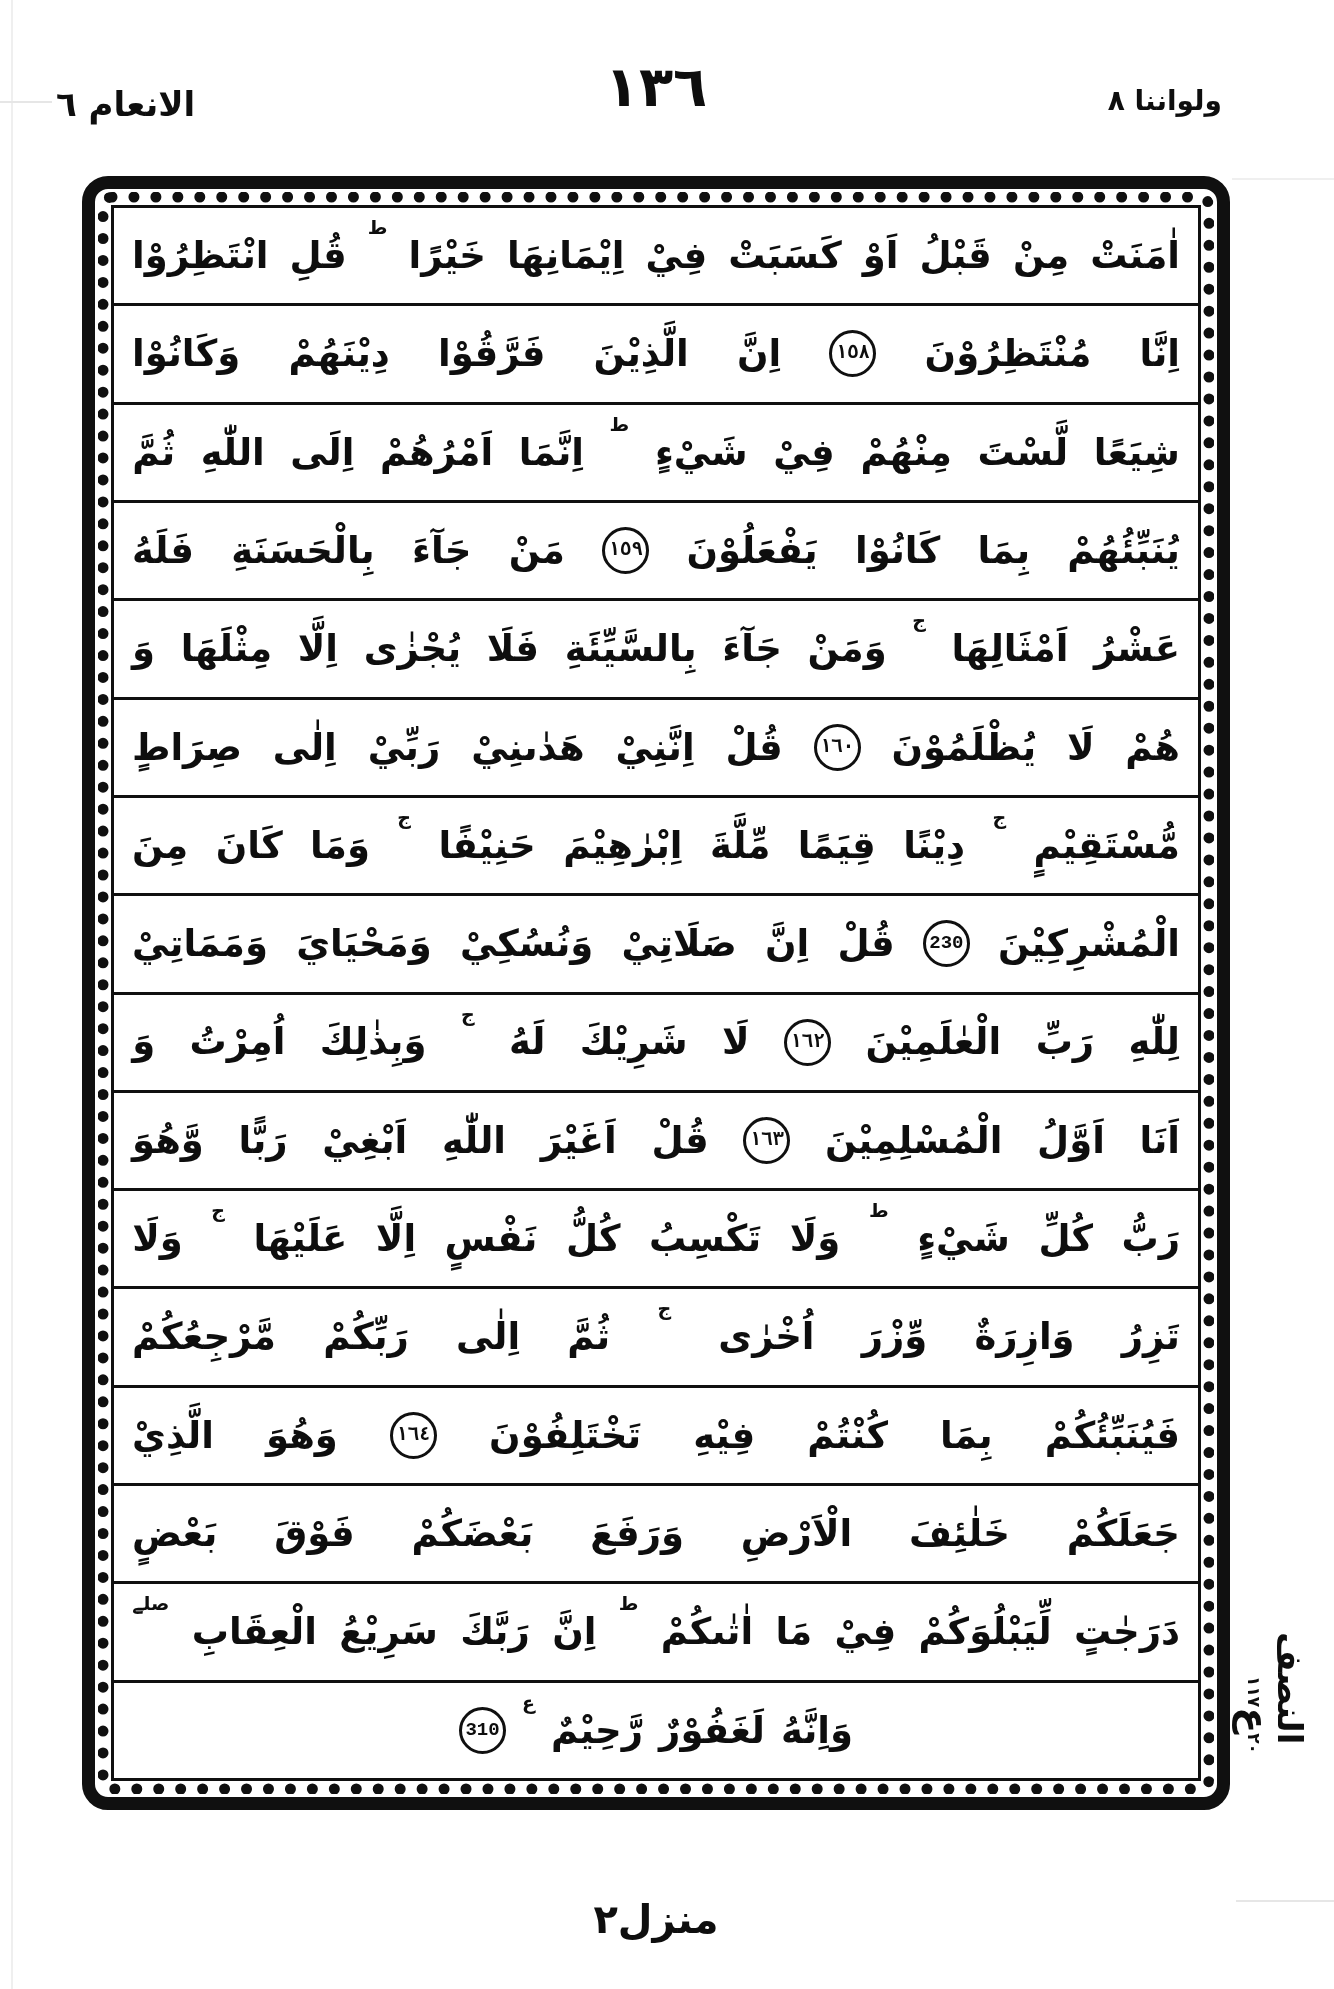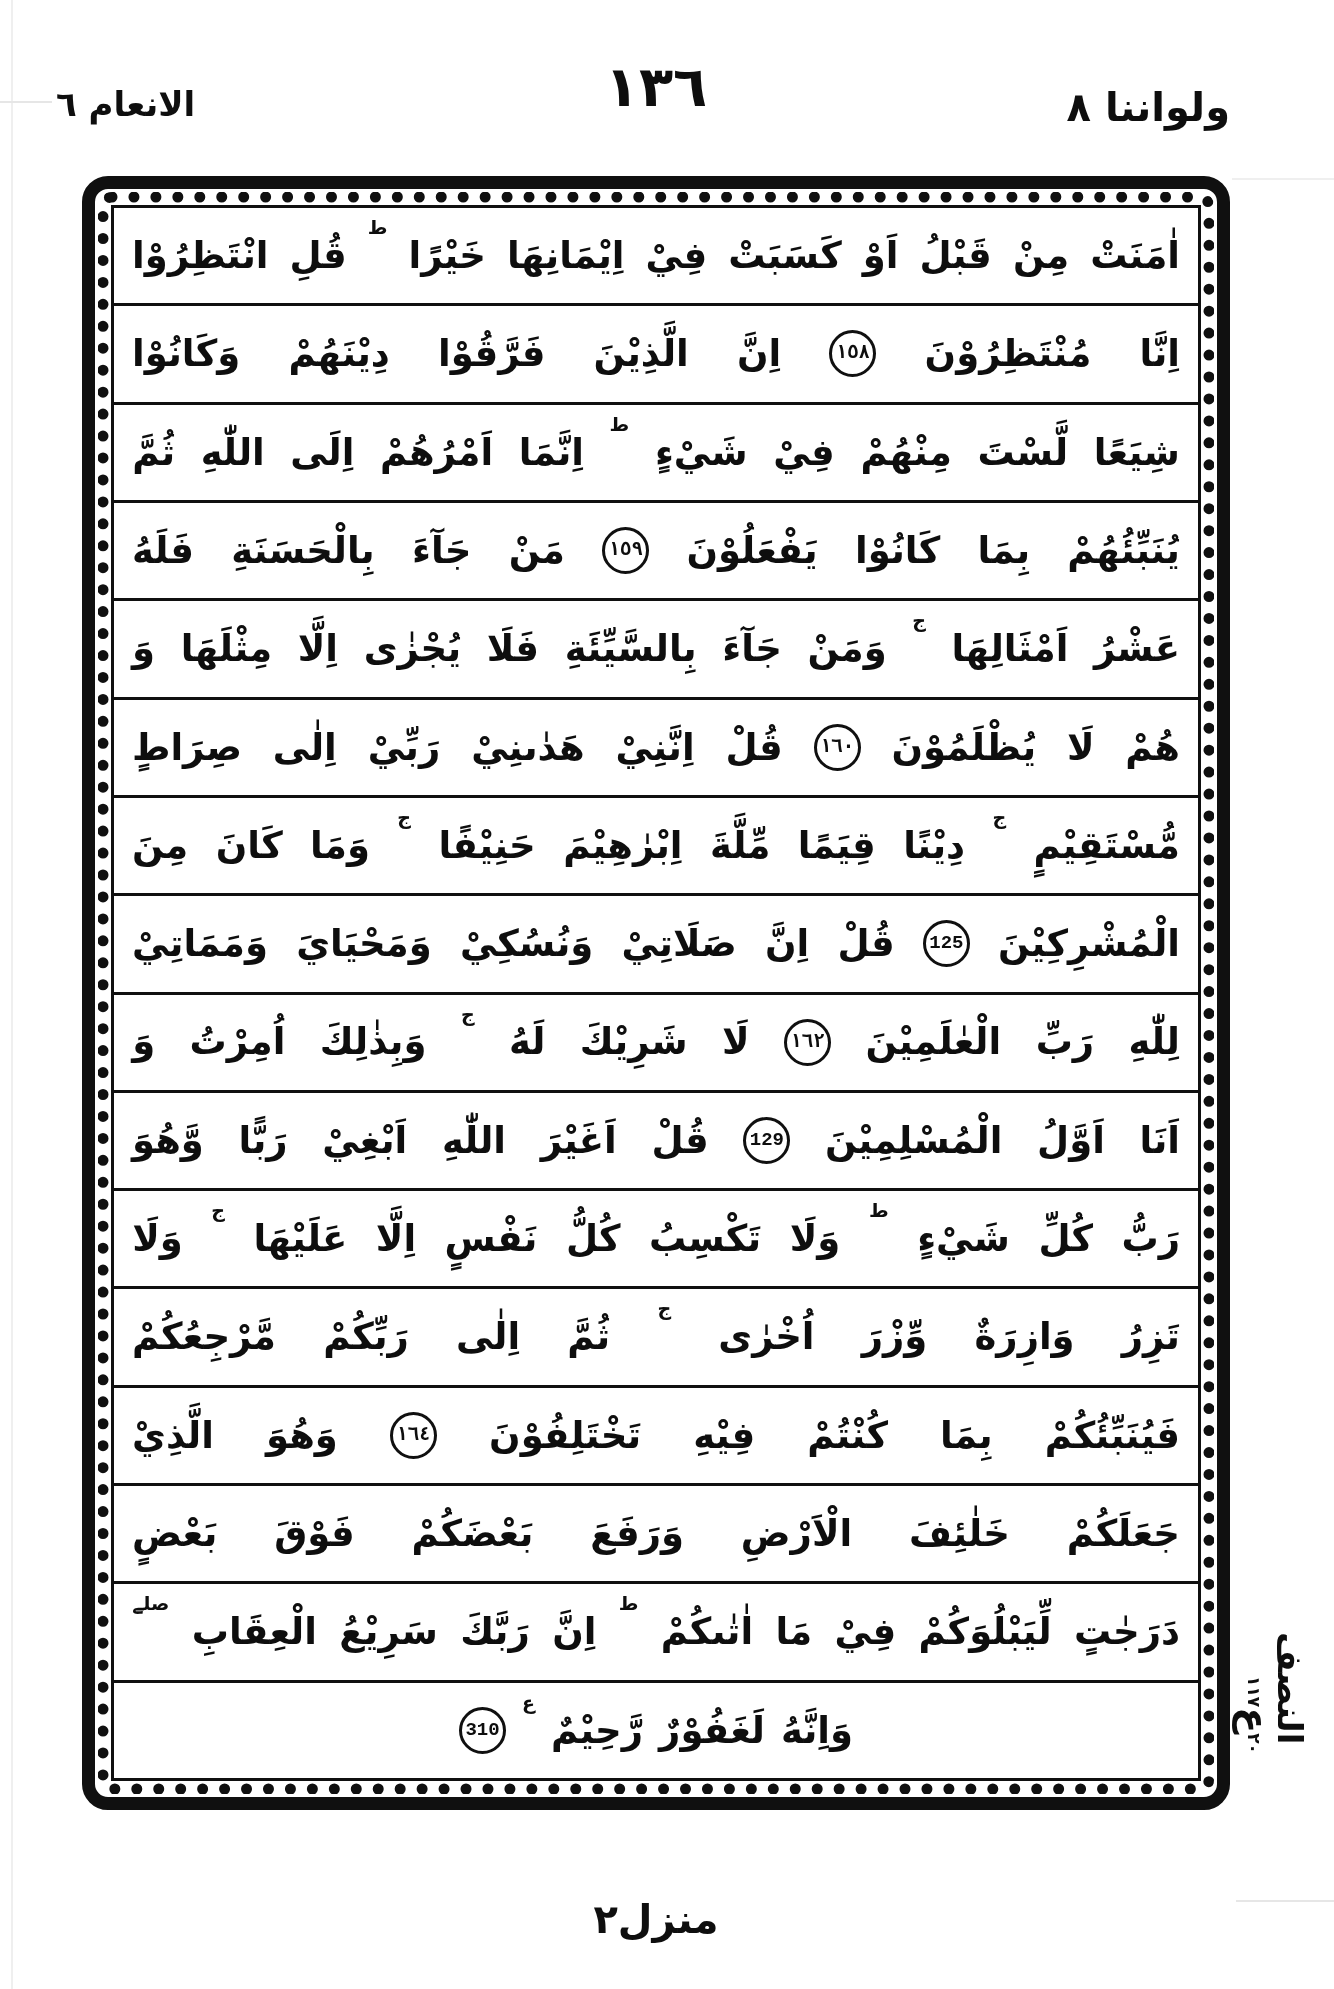--- a/index.html
+++ b/index.html
@@ -5,21 +5,21 @@
   html,body{margin:0;padding:0;}
   body{
     width:1334px;height:1989px;position:relative;overflow:hidden;
     background:#ffffff;color:#0e0e0e;
     font-family:"DejaVu Sans",sans-serif;
   }
   
   .hdr{position:absolute;font-weight:bold;white-space:nowrap;direction:rtl;}
   #hdr-surah{left:56px;top:84px;font-size:34px;}
   #hdr-page{left:82px;top:54px;width:1148px;text-align:center;font-size:56px;}
-  #hdr-juz{right:104px;top:84px;font-size:40px;}
+  #hdr-juz{right:112px;top:84px;font-size:28px;}
   
   #frame{
     position:absolute;left:82px;top:176px;width:1148px;height:1634px;
     box-sizing:border-box;border:13px solid #101010;border-radius:26px;
     padding:3px;background:#fff;
   }
   #bead{
     width:100%;height:100%;box-sizing:border-box;
     border:11px dotted #101010;border-radius:14px;padding:2px;
   }
@@ -157,21 +157,21 @@
           <span class="w">مِّلَّةَ</span>
           <span class="w">اِبْرٰهِيْمَ</span>
           <span class="w">حَنِيْفًا</span>
           <span class="pause">ج</span>
           <span class="w">وَمَا</span>
           <span class="w">كَانَ</span>
           <span class="w">مِنَ</span>
         </div>
         <div class="qline">
           <span class="w">الْمُشْرِكِيْنَ</span>
-          <span class="verse">125</span>
+          <span class="verse">230</span>
           <span class="w">قُلْ</span>
           <span class="w">اِنَّ</span>
           <span class="w">صَلَاتِيْ</span>
           <span class="w">وَنُسُكِيْ</span>
           <span class="w">وَمَحْيَايَ</span>
           <span class="w">وَمَمَاتِيْ</span>
         </div>
         <div class="qline">
           <span class="w">لِلّٰهِ</span>
           <span class="w">رَبِّ</span>
@@ -182,21 +182,21 @@
           <span class="w">لَهُ</span>
           <span class="pause">ج</span>
           <span class="w">وَبِذٰلِكَ</span>
           <span class="w">اُمِرْتُ</span>
           <span class="w">وَ</span>
         </div>
         <div class="qline">
           <span class="w">اَنَا</span>
           <span class="w">اَوَّلُ</span>
           <span class="w">الْمُسْلِمِيْنَ</span>
-          <span class="verse">129</span>
+          <span class="verse">١٦٣</span>
           <span class="w">قُلْ</span>
           <span class="w">اَغَيْرَ</span>
           <span class="w">اللّٰهِ</span>
           <span class="w">اَبْغِيْ</span>
           <span class="w">رَبًّا</span>
           <span class="w">وَّهُوَ</span>
         </div>
         <div class="qline">
           <span class="w">رَبُّ</span>
           <span class="w">كُلِّ</span>

